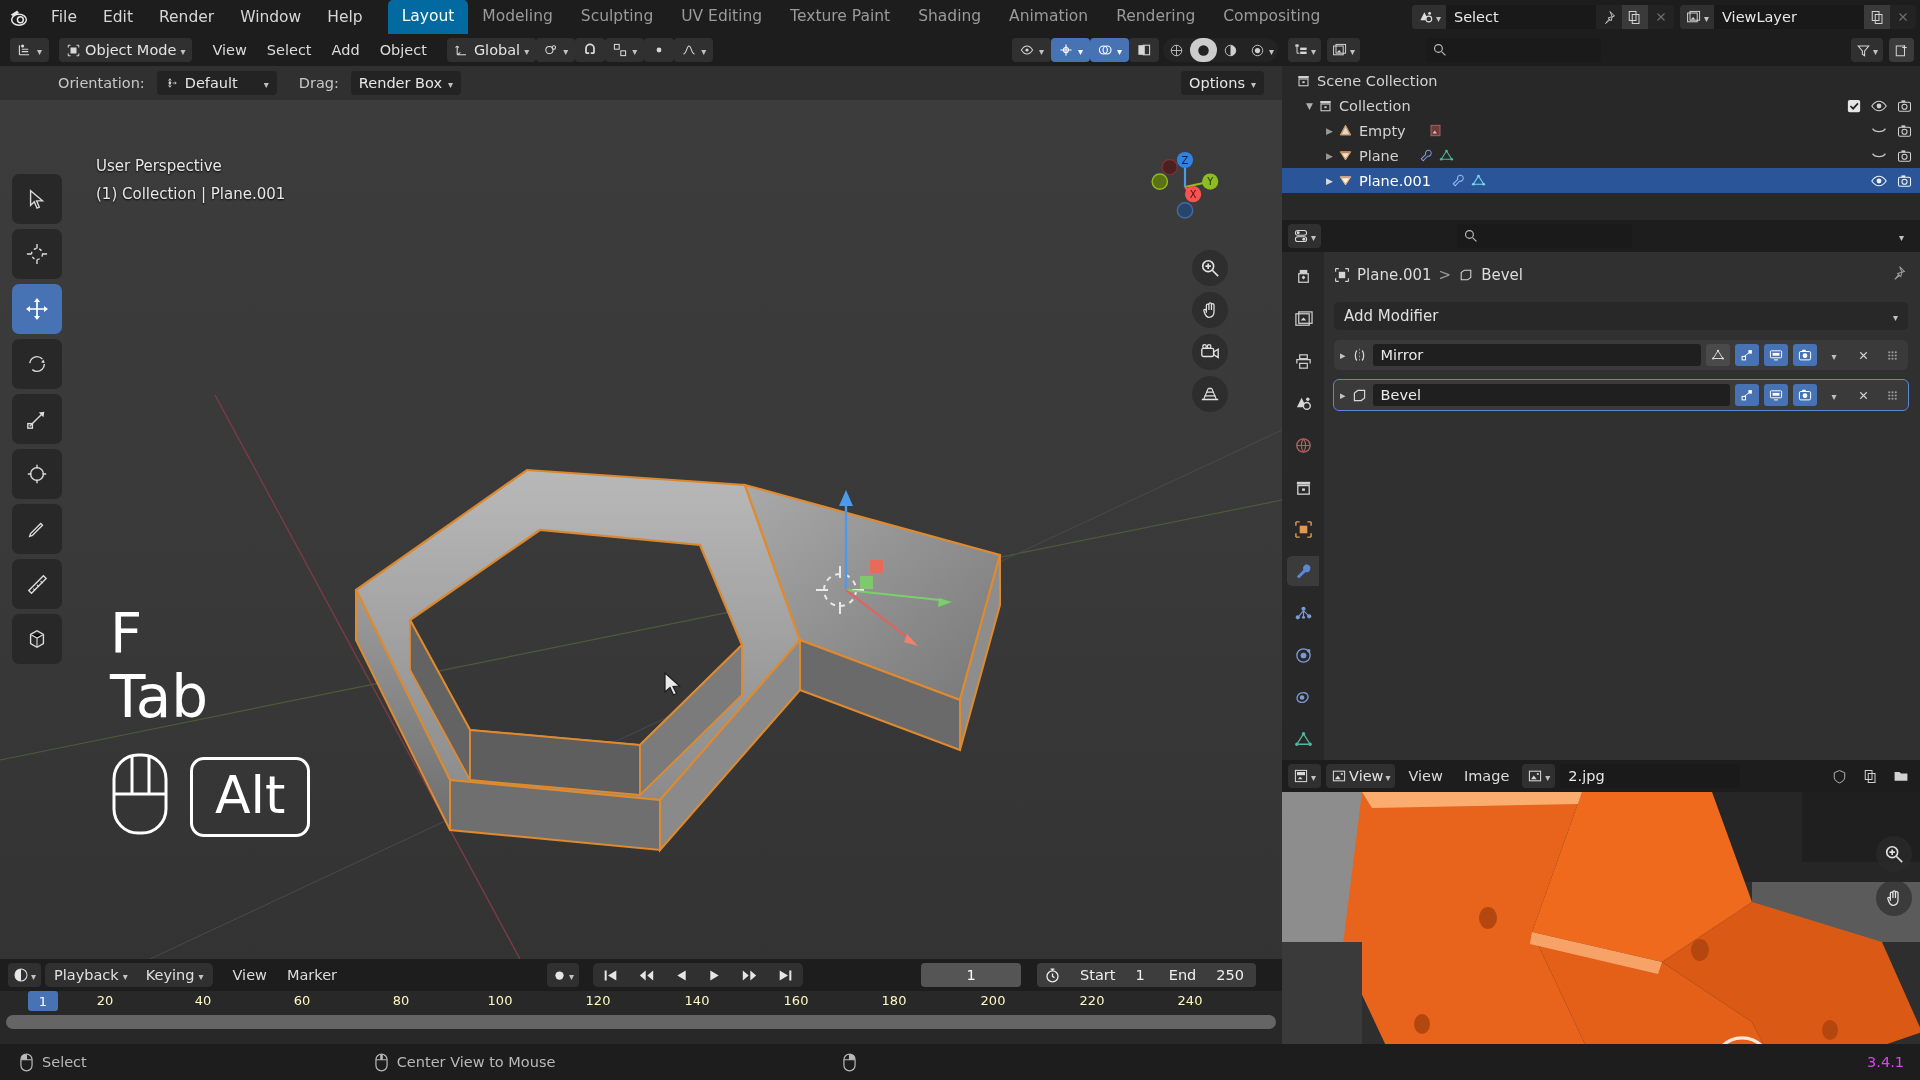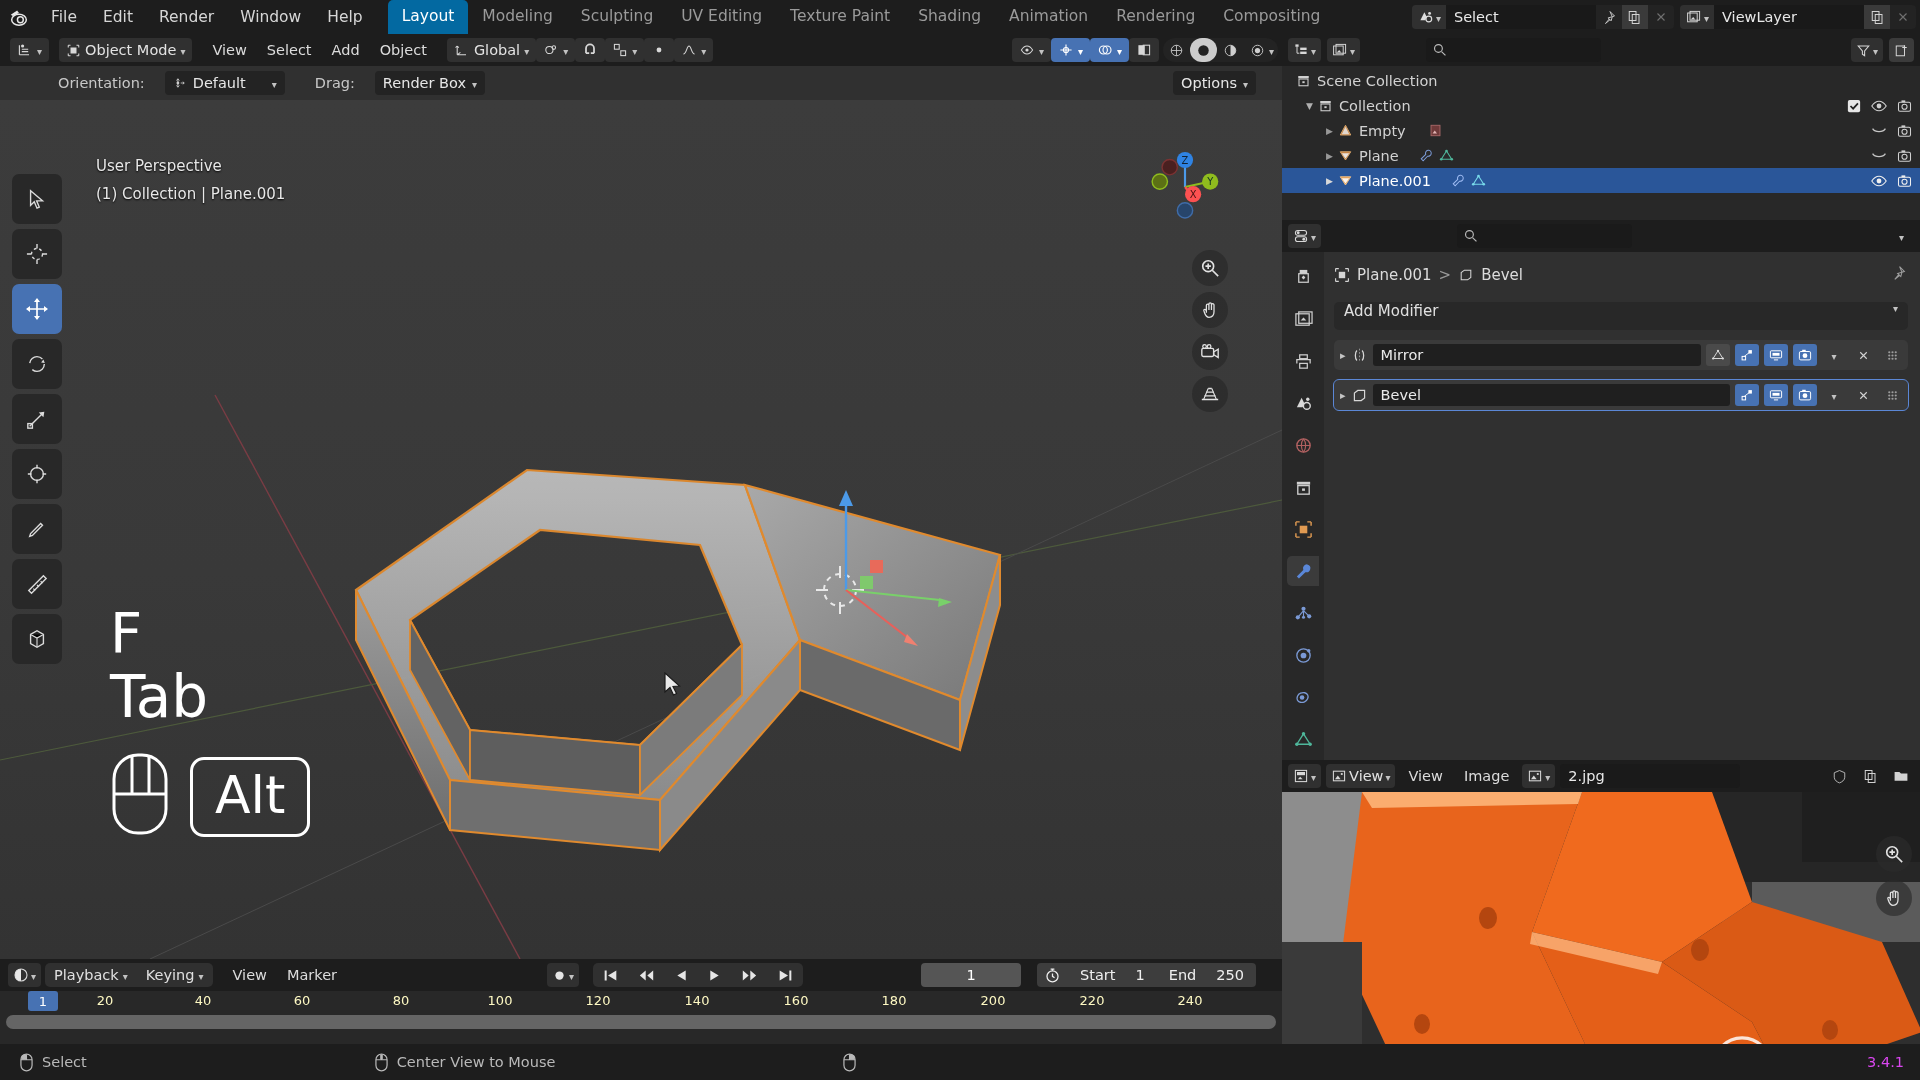--- a/index.html
+++ b/index.html
@@ -51,21 +51,21 @@
   .viewport {
     position: absolute; left: 0; top: 34px; width: 1282px; height: 925px;
     background: #393939;
   }
   .vp-header {
     position:absolute; left:0; top:0; width:100%; height:32px; background:#1d1d1d;
     display:flex; align-items:center; padding-left:10px; gap:0;
   }
   .vp-subheader {
     position:absolute; left:0; top:32px; width:100%; height:34px; background:#303030;
-    display:flex; align-items:center; padding-left:58px; gap:20px;
+    display:flex; align-items:center; padding-left:58px; gap:12px;
   }
   .hdr-btn {
     display:flex; align-items:center; gap:4px; height:24px; padding:0 7px;
     background:#303030; border-radius:4px; font-size:14.5px; color:#e3e3e3; white-space:nowrap;
   }
   .hdr-txt { font-size:14.5px; color:#dcdcdc; padding:0 10px; white-space:nowrap; }
   .hdr-sep { width: 10px; }
   .chev { font-size:10px; color:#c2c2c2; transform: translateY(1px); }
   .sublabel { font-size:14.5px; color:#c8c8c8; }
   .sub-field {
@@ -135,21 +135,21 @@
     align-items:center; padding:0 7px; margin-left:130px;
   }
   .prop-body { display:flex; height:508px; }
   .prop-tabs { width:42px; background:#282828; padding-top:10px; display:flex; flex-direction:column; align-items:center; gap:12px; }
   .ptab { width:32px; height:30px; display:flex; align-items:center; justify-content:center; border-radius:5px 0 0 5px; }
   .ptab.active { background:#3b3b3b; }
   .prop-main { flex:1; padding:10px 12px 0 10px; }
   .breadcrumb { display:flex; align-items:center; gap:7px; font-size:15px; color:#dcdcdc; height:26px; position:relative; }
   .add-modifier {
     margin-top:14px; height:28px; background:#282828; border-radius:5px; display:flex;
-    justify-content:space-between; padding:0 10px; font-size:15px; color:#e0e0e0;gap:14px;
+    align-items:center; justify-content:space-between; padding:0 10px; font-size:15px; color:#e0e0e0;gap:14px;
   }
   .mod-row {
     margin-top:10px; height:30px; background:#3a3a3a; border-radius:5px; display:flex;
     align-items:center; padding:0 4px 0 6px; gap:5px;
   }
   .mod-row.sel { outline:1px solid #5b87d6; background:#3a3a3a; }
   .mod-name {
     flex:1; height:22px; background:#1f1f1f; border-radius:3px; display:flex; align-items:center;
     padding:0 8px; font-size:14.5px; color:#eaeaea;
   }
@@ -417,21 +417,21 @@
           </svg>
         <span style="flex:1">Default</span>
         <span class="chev">▾</span>
       </div>
       <span class="sublabel" style="margin-left:10px">Drag:</span>
       <div class="sub-field" style="min-width:0">
         <span>Render Box</span>
         <span class="chev">▾</span>
       </div>
       <div style="flex:1"></div>
-      <div class="sub-field" style="min-width:0;margin-right:26px">
+      <div class="sub-field" style="min-width:0;margin-right:18px">
         <span>Options</span>
         <span class="chev">▾</span>
       </div>
     </div>
 
     <div class="vp-canvas">
 
       <svg width="1282" height="859" style="position:absolute;left:0;top:0">
         <line x1="215" y1="295" x2="520" y2="859" stroke="#7a3c44" stroke-width="1.4"></line>
         <line x1="0" y1="660" x2="1282" y2="400" stroke="#4d5a3c" stroke-width="1.2"></line>

